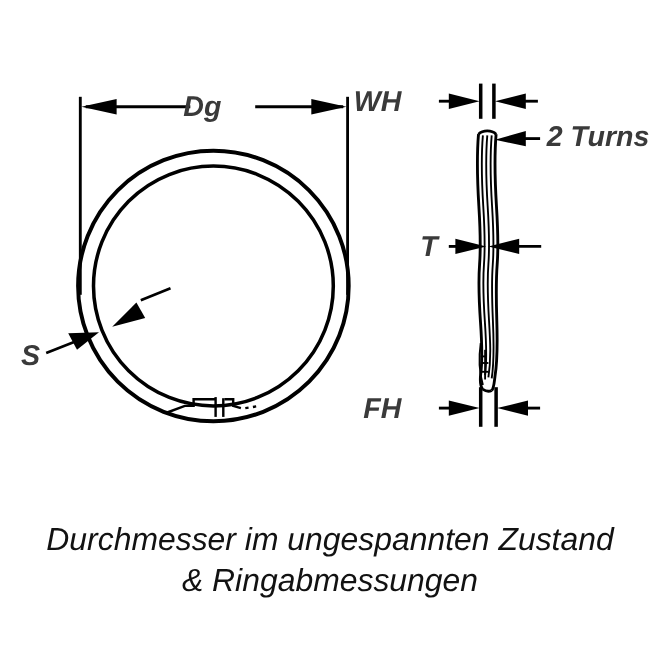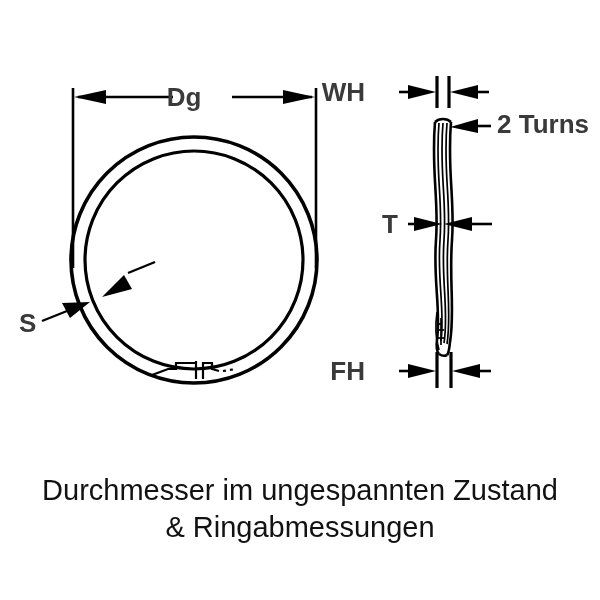--- a/index.html
+++ b/index.html
@@ -12,20 +12,21 @@
     height: 600px;
     font-family: "Liberation Sans", sans-serif;
     overflow: hidden;
     position: relative;
   }
   #diagram-root {
     position: relative;
     width: 600px;
     height: 600px;
     background: #ffffff;
+    font-style: italic;
   }
   svg#technical-drawing {
     position: absolute;
     top: 0;
     left: 0;
     width: 600px;
     height: 600px;
     display: block;
   }
   .dim-label {

